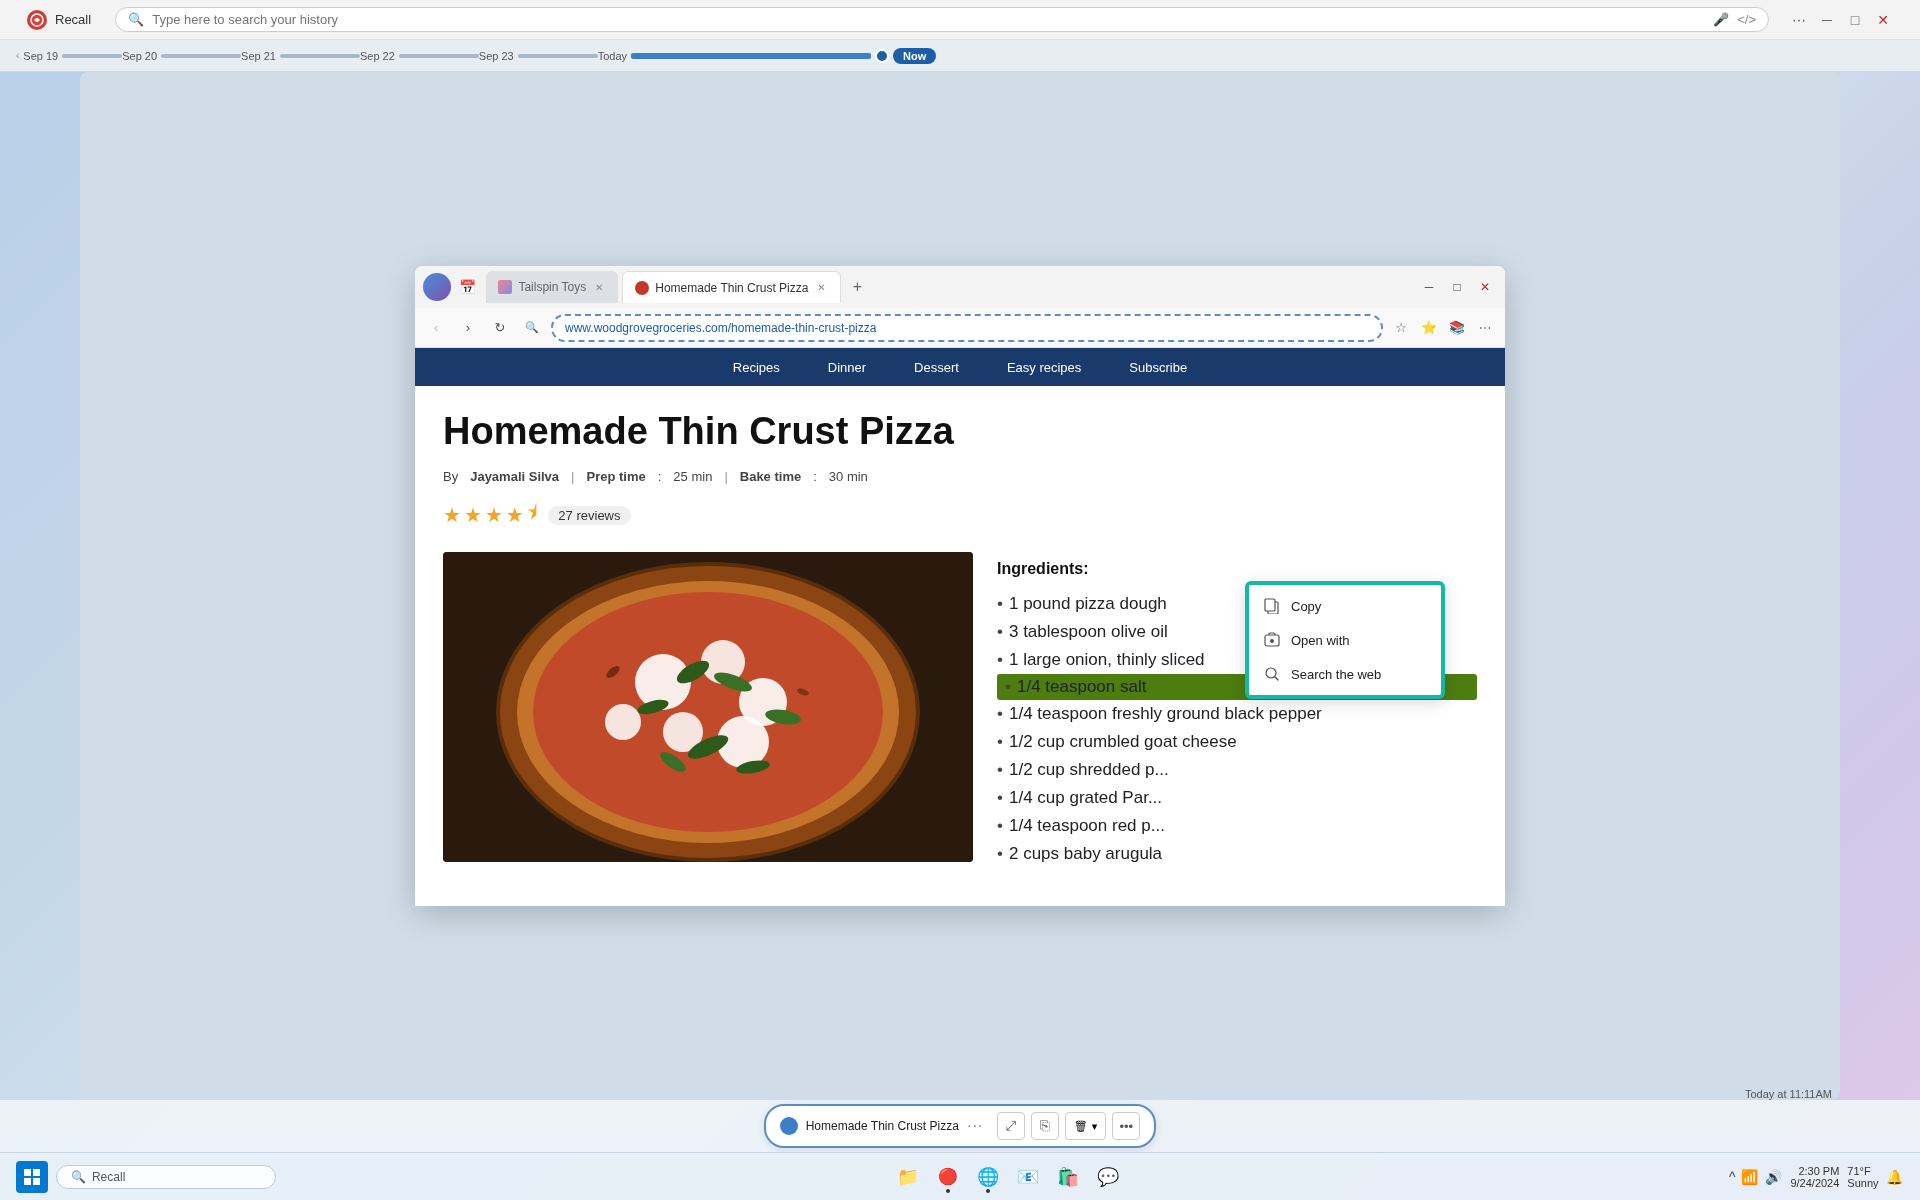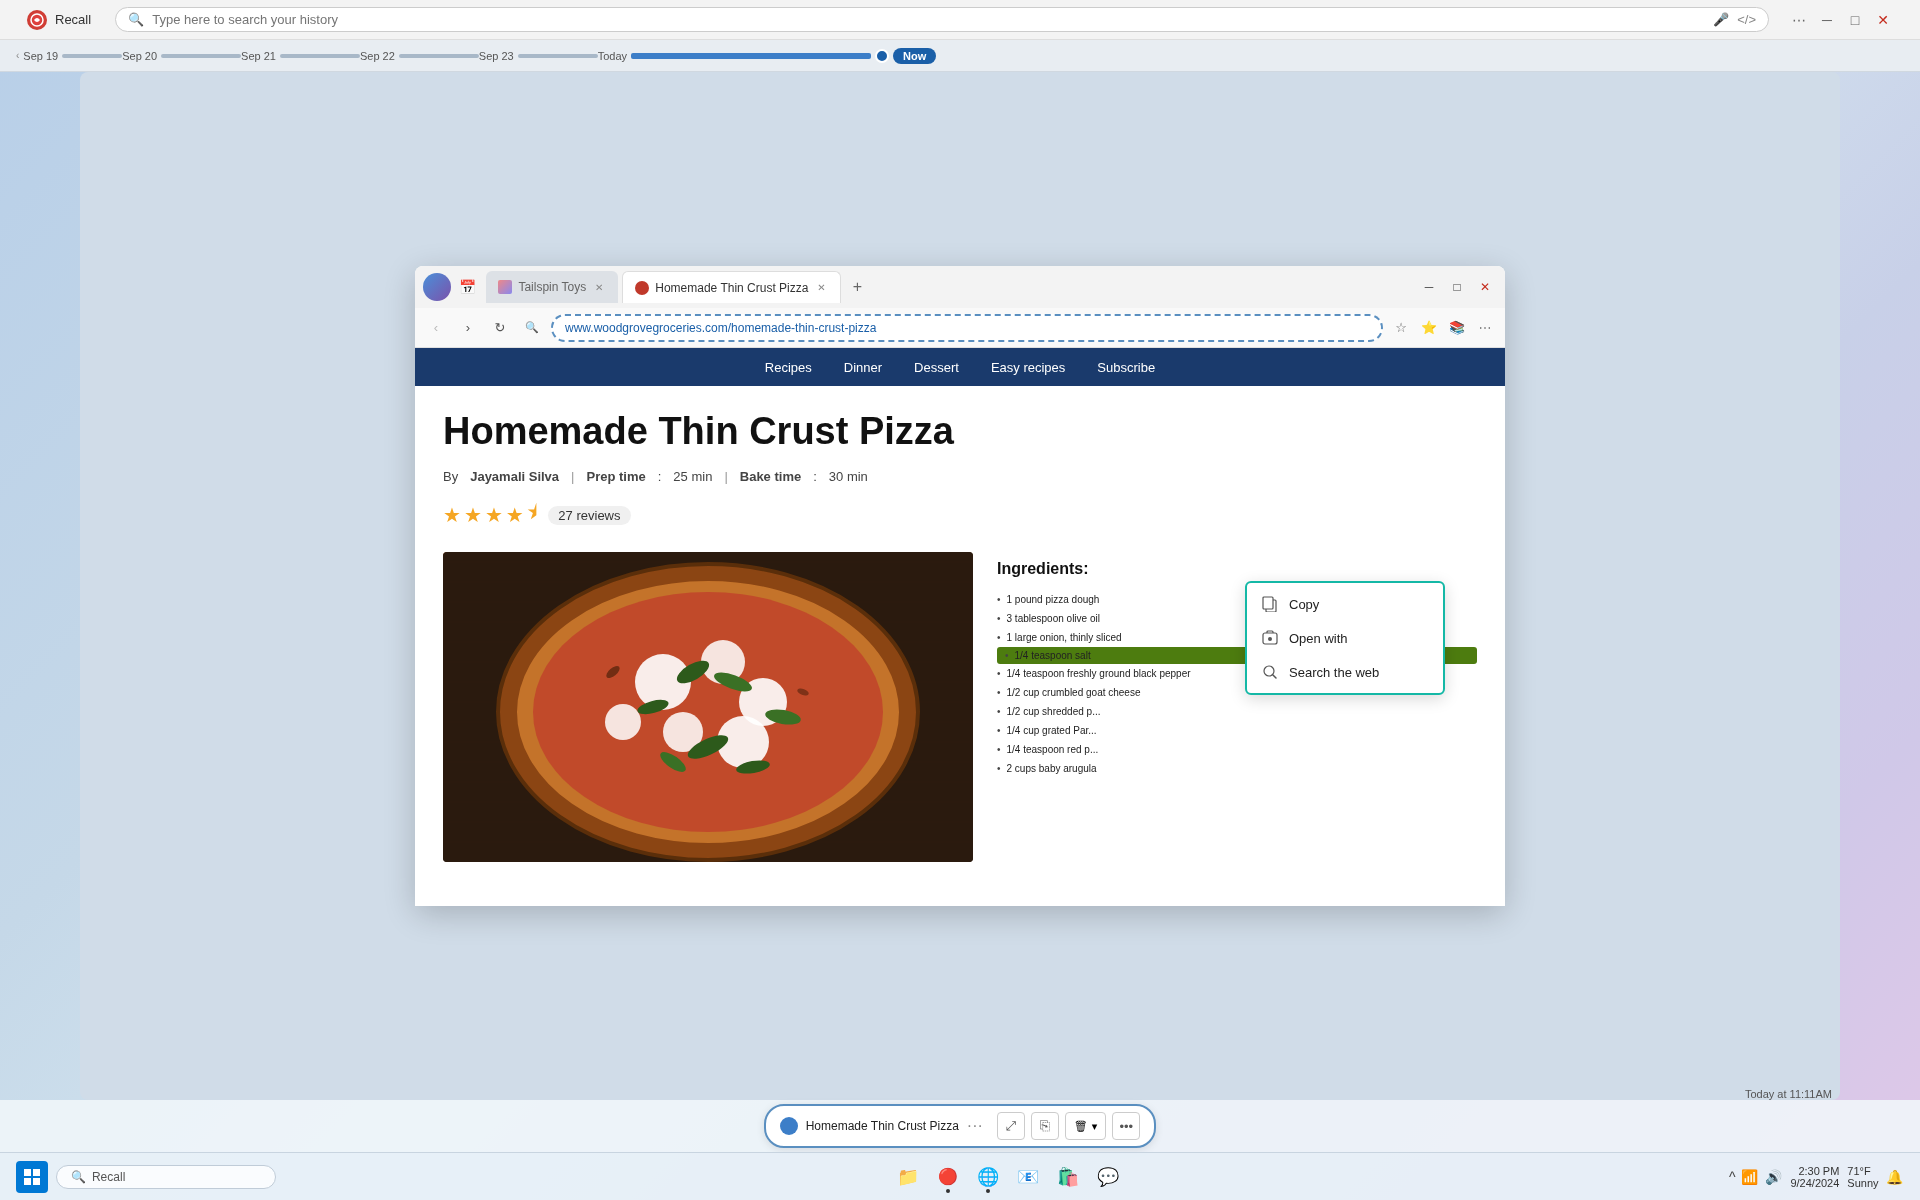--- a/index.html
+++ b/index.html
@@ -205,21 +205,21 @@
       border: none; background: none;
     }
 
     
     .site-nav {
       height: 38px;
       background: #1a3a6c;
       display: flex;
       align-items: center;
       justify-content: center;
-      gap: 32px;
+      gap: 48px;
     }
     .site-nav-item {
       font-size: 13px;
       color: white;
       cursor: pointer;
     }
 
     
     .browser-content {
       flex: 1;
@@ -278,21 +278,21 @@
       flex: 1;
       padding: 8px 0;
     }
     .ingredients-title {
       font-size: 16px;
       font-weight: 700;
       color: #111;
       margin-bottom: 12px;
     }
     .ingredient-item {
-      font-size: 10px;
+      font-size: 17px;
       color: #222;
       padding: 4px 0;
       display: flex;
       align-items: center;
       gap: 6px;
     }
     .ingredient-item::before {
       content: "•";
       color: #444;
     }
@@ -302,21 +302,21 @@
       border-radius: 3px;
     }
 
     
     .context-menu {
       position: absolute;
       right: 60px;
       top: 195px;
       width: 200px;
       background: white;
-      border: 2px solid #14b8a6;
+      border: 4px solid #14b8a6;
       border-radius: 6px;
       box-shadow: 0 4px 16px rgba(0,0,0,0.15);
       z-index: 100;
       padding: 4px 0;
     }
     .context-item {
       display: flex;
       align-items: center;
       gap: 10px;
       padding: 8px 14px;

